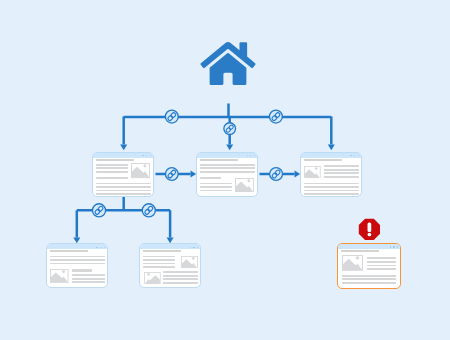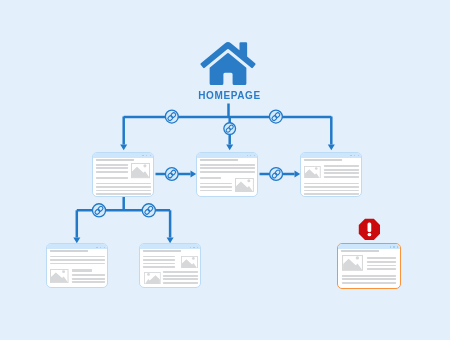--- a/index.html
+++ b/index.html
@@ -326,15 +326,14 @@
         <circle cx="369.4" cy="234.5" r="1.85" fill="#ffffff"></circle>
       </g>
     </svg>
 
   <svg class="layer" id="homeicon" viewBox="0 0 450 340">
       <g fill="#2a7cc7" transform="translate(200.4377944475603,39.06618059450364) scale(0.09569545709478408)">
         <path d="M280.37 148.26L96 300.11V464a16 16 0 0 0 16 16l112.06-.29a16 16 0 0 0 15.92-16V368a16 16 0 0 1 16-16h64a16 16 0 0 1 16 16v95.64a16 16 0 0 0 16 16.05L464 480a16 16 0 0 0 16-16V300L295.67 148.26a12.19 12.19 0 0 0-15.3 0zM571.6 251.47L488 182.56V44.05a12 12 0 0 0-12-12h-56a12 12 0 0 0-12 12v72.61L318.47 43a48 48 0 0 0-61 0L4.34 251.47a12 12 0 0 0-1.6 16.9l25.5 31A12 12 0 0 0 45.15 301l235.22-193.74a12.19 12.19 0 0 1 15.3 0L530.9 301a12 12 0 0 0 16.9-1.6l25.5-31a12 12 0 0 0-1.7-16.93z"></path>
       </g>
     </svg>
 
-  <div class="homelabel" id="homelabel" style="left: 198.3px; top: 91.2px;">HOMEPAGE</div>
 
 </div>
 
 </body></html>

